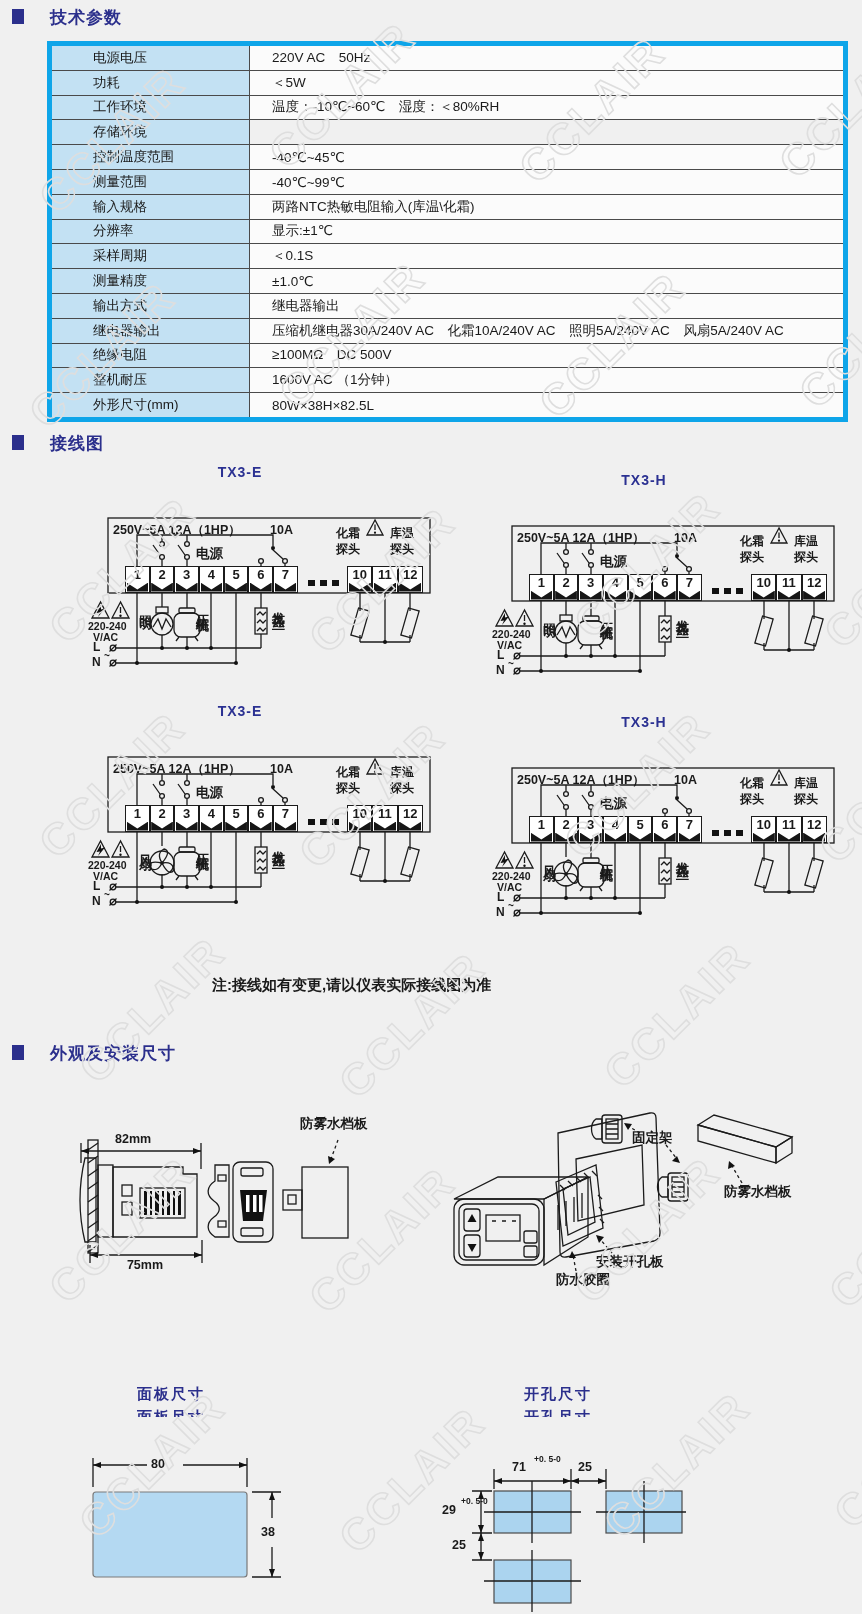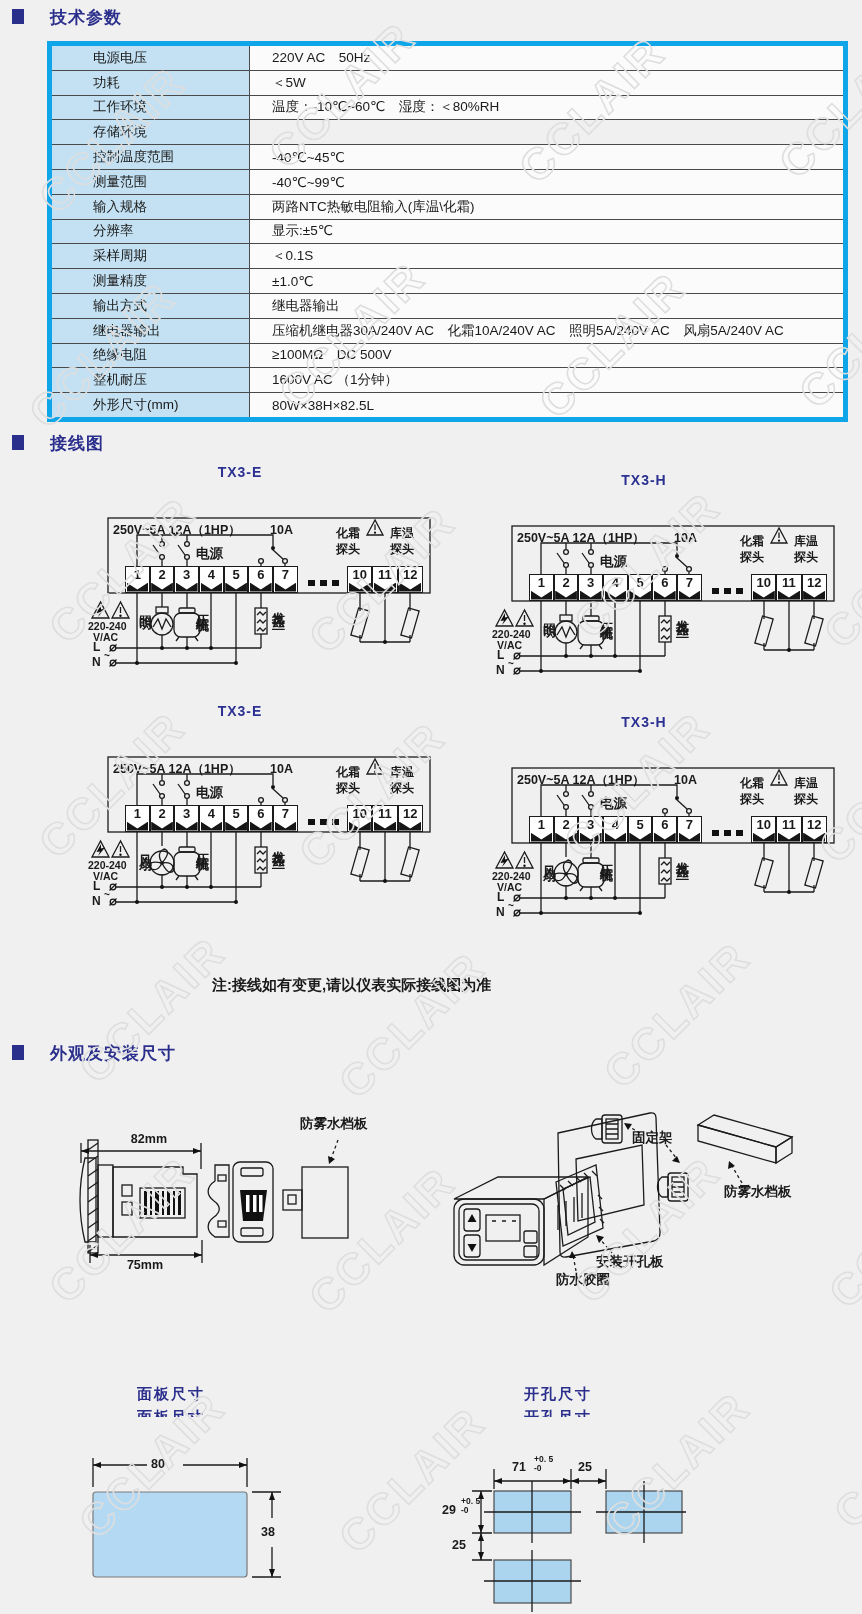--- a/index.html
+++ b/index.html
@@ -44,21 +44,21 @@
   
   .install-left{position:absolute;left:55px;top:1095px;width:330px;height:195px;z-index:2;}
   .install-right{position:absolute;left:440px;top:1085px;width:420px;height:215px;z-index:2;}
   .dwg-label{position:absolute;font-size:13.5px;font-weight:600;white-space:nowrap;}
   .dim-label{position:absolute;font-size:12.5px;font-weight:600;white-space:nowrap;}
   
   .panel-dims{position:absolute;left:85px;top:1385px;width:230px;height:210px;z-index:2;}
   .cutout-dims{position:absolute;left:428px;top:1385px;width:360px;height:229px;z-index:2;}
   .dim-title{position:absolute;font-size:15px;font-weight:700;color:#2b2f8c;letter-spacing:2px;}
   .clip-dup{overflow:hidden;height:9px;}
-  .tol{position:absolute;display:flex;flex-direction:column;font-size:8.5px;font-weight:600;line-height:1.05;}
+  .tol{position:absolute;display:flex;flex-direction:row;font-size:8.5px;font-weight:600;line-height:1.05;}
   svg{position:absolute;left:0;top:0;}
   svg .ln{stroke:#1b1b1b;stroke-width:1.3;fill:none;}
   svg .fill{fill:#111;stroke:none;}
 </style>
 </head>
 <body>
 
 <span class="wm" style="left:20px;top:115px">CCLAIR</span>
 <span class="wm" style="left:250px;top:70px">CCLAIR</span>
 <span class="wm" style="left:500px;top:85px">CCLAIR</span>
@@ -115,21 +115,21 @@
     <div class="spec-row">
       <div class="spec-label">测量范围</div>
       <div class="spec-value">-40℃~99℃</div>
     </div>
     <div class="spec-row">
       <div class="spec-label">输入规格</div>
       <div class="spec-value">两路NTC热敏电阻输入(库温\化霜)</div>
     </div>
     <div class="spec-row">
       <div class="spec-label">分辨率</div>
-      <div class="spec-value">显示:±5℃</div>
+      <div class="spec-value">显示:±1℃</div>
     </div>
     <div class="spec-row">
       <div class="spec-label">采样周期</div>
       <div class="spec-value">＜0.1S</div>
     </div>
     <div class="spec-row">
       <div class="spec-label">测量精度</div>
       <div class="spec-value">±1.0℃</div>
     </div>
     <div class="spec-row">
@@ -717,21 +717,21 @@
     <g>
       <path class="ln" d="M35 150 V168 M147 145 V168 M35 160 H147" stroke-width="1"></path>
       <polygon class="fill" points="35,160 43,157 43,163"></polygon>
       <polygon class="fill" points="147,160 139,157 139,163"></polygon>
     </g>
     <g>
       <path class="ln" d="M283 45 L276 64" stroke-dasharray="3 3" stroke-width="1.1"></path>
       <polygon class="fill" points="274,69 273,61 280,64"></polygon>
     </g>
   </svg>
-  <div class="dim-label" style="left:60px;top:37px;width:52px;text-align:right">82mm</div>
+  <div class="dim-label" style="left:60px;top:37px;width:52px;text-align:left">82mm</div>
   <div class="dim-label" style="left:64px;top:163px;width:52px;text-align:center">75mm</div>
   <div class="dwg-label" style="left:245px;top:20px">防雾水档板</div>
 </div>
 
 <div class="install-right">
   <svg width="420" height="215" viewBox="0 0 420 215">
     <g>
       <polygon class="ln" points="116,97 156,80 163,143 123,161" fill="#fff"></polygon>
       <polygon class="ln" points="123,104 150,92 155,137 128,150" fill="#e8e8e8"></polygon>
       <path class="ln" d="M120 100 l5 5 M128 96 l5 5 M136 92 l5 5 M144 88 l5 5 M152 86 l5 5 M158 110 l4 4 M159 122 l4 4 M160 134 l4 4" stroke-width="0.9"></path>

